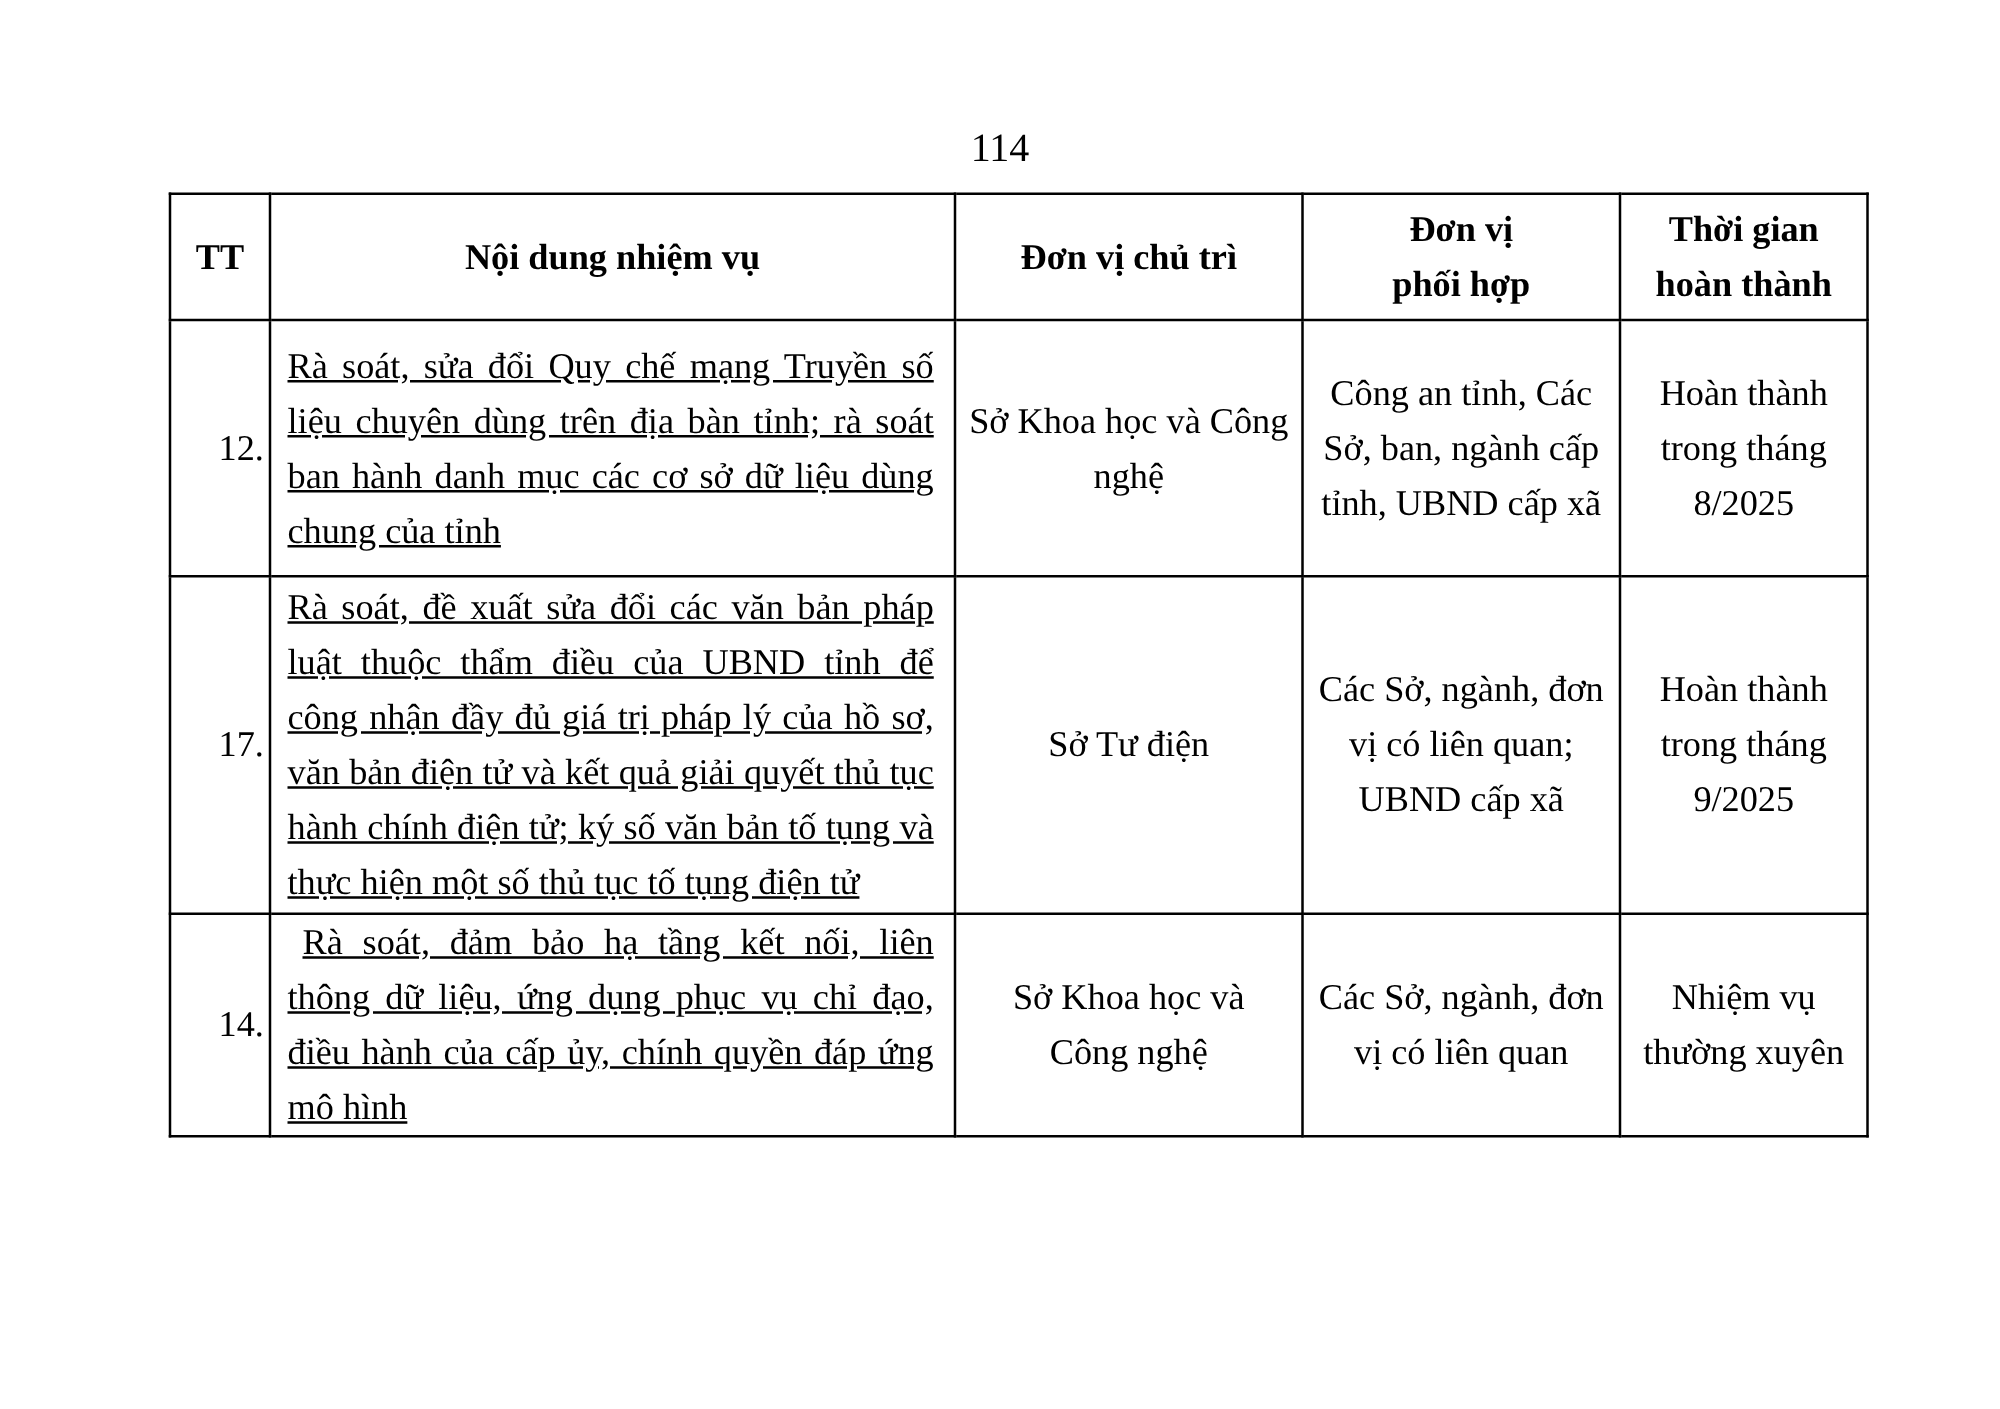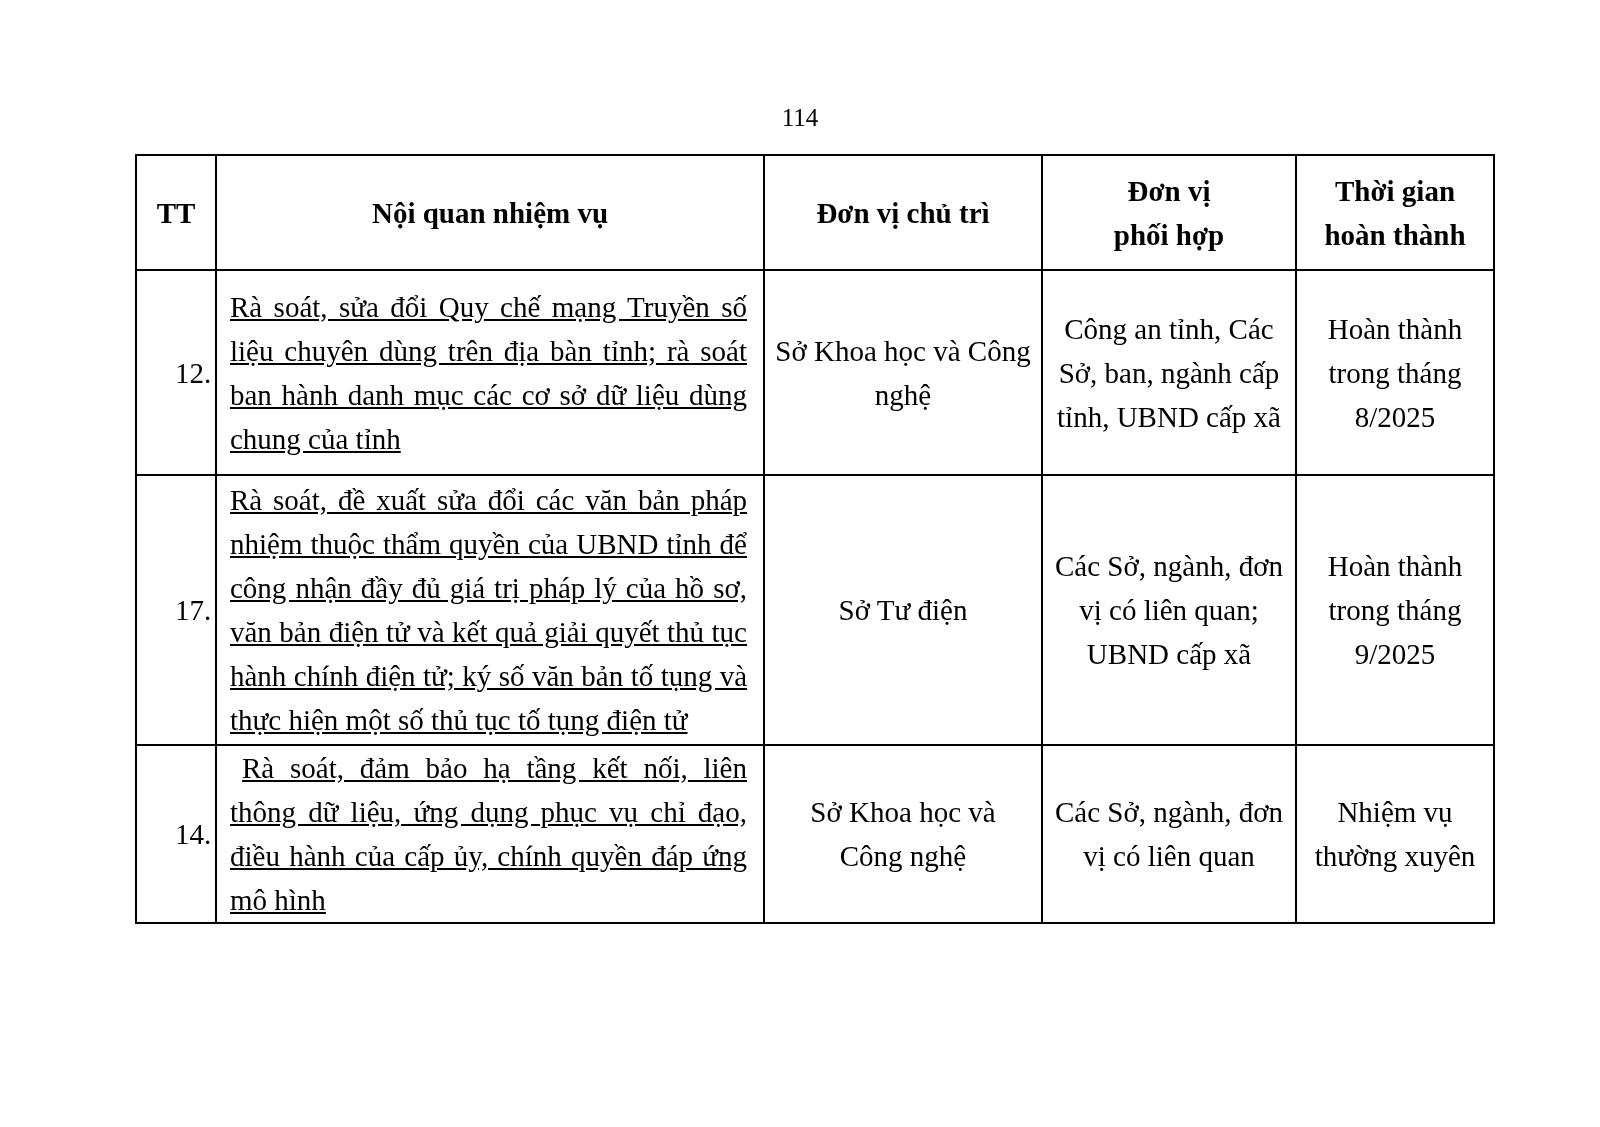--- a/index.html
+++ b/index.html
@@ -7,38 +7,38 @@
   body {
     width: 1600px; height: 1127px;
     position: relative;
     font-family: "Liberation Serif", "DejaVu Serif", serif;
     color: #000000;
     overflow: hidden;
   }
   .page { position: absolute; inset: 0; background: #ffffff; }
   .page-number {
     position: absolute; top: 96px; left: 0; width: 1600px;
-    text-align: center; font-size: 25px; line-height: 44px;
+    text-align: center; font-size: 32px; line-height: 44px;
   }
   .doc-table {
     position: absolute; left: 135px; top: 154px;
     width: 1358px;
     border-collapse: collapse; table-layout: fixed;
   }
   .doc-table th, .doc-table td {
     border: 2px solid #000000;
     vertical-align: middle;
     font-size: 29px; line-height: 44px;
     font-weight: normal;
     overflow: hidden;
   }
   .doc-table th { font-weight: bold; text-align: center; }
   .w-tt { width: 80px; } .w-content { width: 548px; }
   .w-lead { width: 278px; } .w-coord { width: 254px; } .w-time { width: 198px; }
-  .h-header { height: 115px; }
+  .h-header { height: 101px; }
   .h-r12 { height: 205px; }
   .h-r13 { height: 270px; }
   .h-sec { height: 88px; }
   .h-r14 { height: 132px; }
   .c-tt { text-align: center; padding-left: 34px; }
   .c-content { text-align: justify; padding: 0 16px 0 13px; text-decoration: underline; }
   .c-center { text-align: center; padding: 0 6px; }
   .indent-first { text-indent: 12px; }
   .bold { font-weight: bold; }
 </style>
@@ -54,37 +54,37 @@
       <col class="w-tt">
         <col class="w-content">
         <col class="w-lead">
         <col class="w-coord">
         <col class="w-time">
     </colgroup>
 
     <tbody>
         <tr class="h-header">
       <th>TT</th>
-      <th>Nội quan nhiệm vụ</th>
+      <th>Nội dung nhiệm vụ</th>
       <th>Đơn vị chủ trì</th>
       <th>Đơn vị<br>phối hợp</th>
       <th>Thời gian<br>hoàn thành</th>
     </tr>
 
     <tr class="h-r12">
       <td class="c-tt">12.</td>
       <td class="c-content">Rà soát, sửa đổi Quy chế mạng Truyền số liệu chuyên dùng trên địa bàn tỉnh; rà soát ban hành danh mục các cơ sở dữ liệu dùng chung của tỉnh</td>
       <td class="c-center">Sở Khoa học và Công<br>nghệ</td>
       <td class="c-center">Công an tỉnh, Các<br>Sở, ban, ngành cấp<br>tỉnh, UBND cấp xã</td>
       <td class="c-center">Hoàn thành<br>trong tháng<br>8/2025</td>
     </tr>
 
     <tr class="h-r13">
       <td class="c-tt">17.</td>
-      <td class="c-content">Rà soát, đề xuất sửa đổi các văn bản pháp nhiệm thuộc thẩm quyền của UBND tỉnh để công nhận đầy đủ giá trị pháp lý của hồ sơ, văn bản điện tử và kết quả giải quyết thủ tục hành chính điện tử; ký số văn bản tố tụng và thực hiện một số thủ tục tố tụng điện tử</td>
+      <td class="c-content">Rà soát, đề xuất sửa đổi các văn bản pháp luật thuộc thẩm điều của UBND tỉnh để công nhận đầy đủ giá trị pháp lý của hồ sơ, văn bản điện tử và kết quả giải quyết thủ tục hành chính điện tử; ký số văn bản tố tụng và thực hiện một số thủ tục tố tụng điện tử</td>
       <td class="c-center">Sở Tư điện</td>
       <td class="c-center">Các Sở, ngành, đơn<br>vị có liên quan;<br>UBND cấp xã</td>
       <td class="c-center">Hoàn thành<br>trong tháng<br>9/2025</td>
     </tr>
 
 
     <tr class="h-r14">
       <td class="c-tt">14.</td>
       <td class="c-content indent-first">Rà soát, đảm bảo hạ tầng kết nối, liên thông dữ liệu, ứng dụng phục vụ chỉ đạo, điều hành của cấp ủy, chính quyền đáp ứng mô hình</td>
       <td class="c-center">Sở Khoa học và<br>Công nghệ</td>

